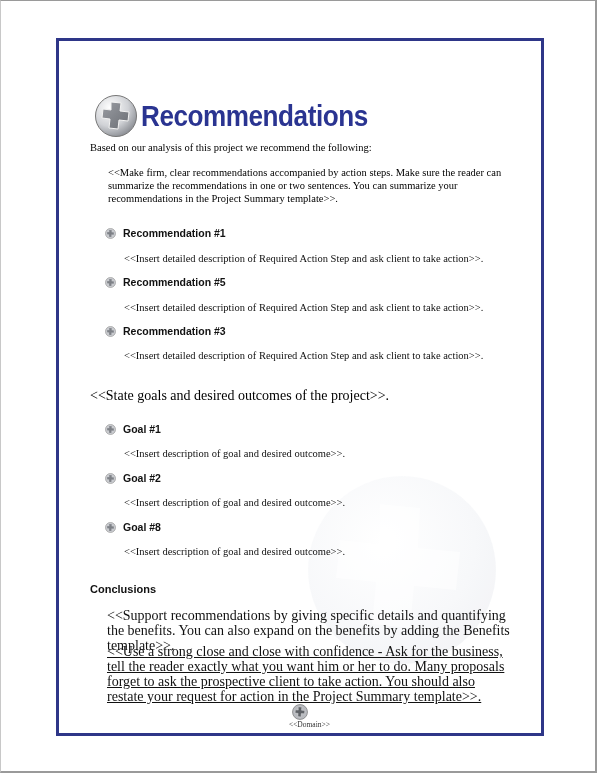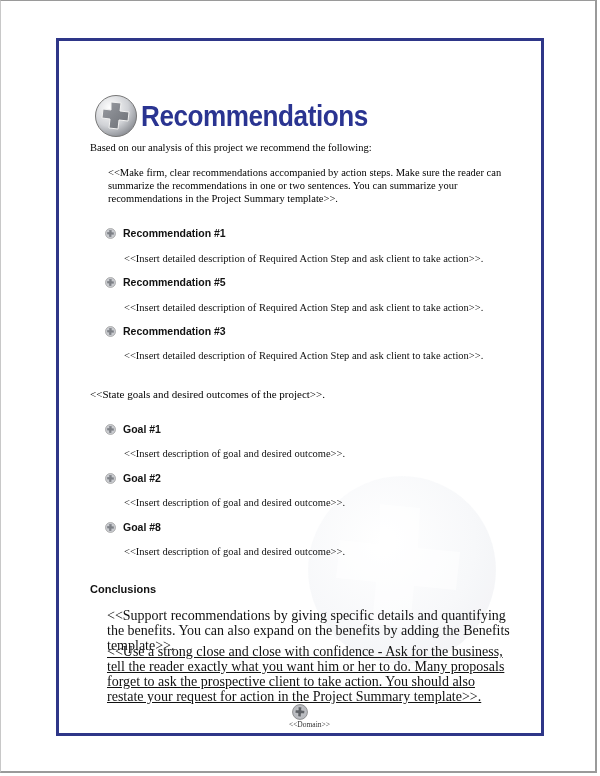--- a/index.html
+++ b/index.html
@@ -33,21 +33,21 @@
   }
   .para { margin: 0; }
   .intro { position: absolute; left: 90px; top: 142px; width: 420px; font-size: 10.5px; }
   .p-guide { position: absolute; left: 108px; top: 166px; width: 420px; font-size: 10.5px; line-height: 13px; }
   .item-head {
     position: absolute; left: 105px; display: flex; align-items: center;
     font-family: "Liberation Sans", sans-serif; font-weight: bold; font-size: 10.5px; color: #111;
   }
   .bullet { width: 11px; height: 11px; margin-right: 7px; }
   .item-desc { position: absolute; left: 124px; font-size: 10.5px; color: #111; }
-  .state-goals { position: absolute; left: 90px; top: 388px; font-size: 11px; }
+  .state-goals { position: absolute; left: 90px; top: 388px; font-size: 14px; }
   .section-head {
     position: absolute; left: 90px; top: 583px; font-family: "Liberation Sans", sans-serif;
     font-weight: bold; font-size: 11px; color: #111;
   }
   .concl-p { position: absolute; left: 107px; width: 405px; font-size: 14px; line-height: 15px; color: #111; }
   .footer { position: absolute; left: 270px; top: 704px; width: 60px; text-align: right; }
   .footer-icon { width: 16px; height: 16px; display: block; margin: 0 auto; }
   .footer-text { font-size: 7.5px; color: #333; line-height: 9px; }
 </style>
 </head>

